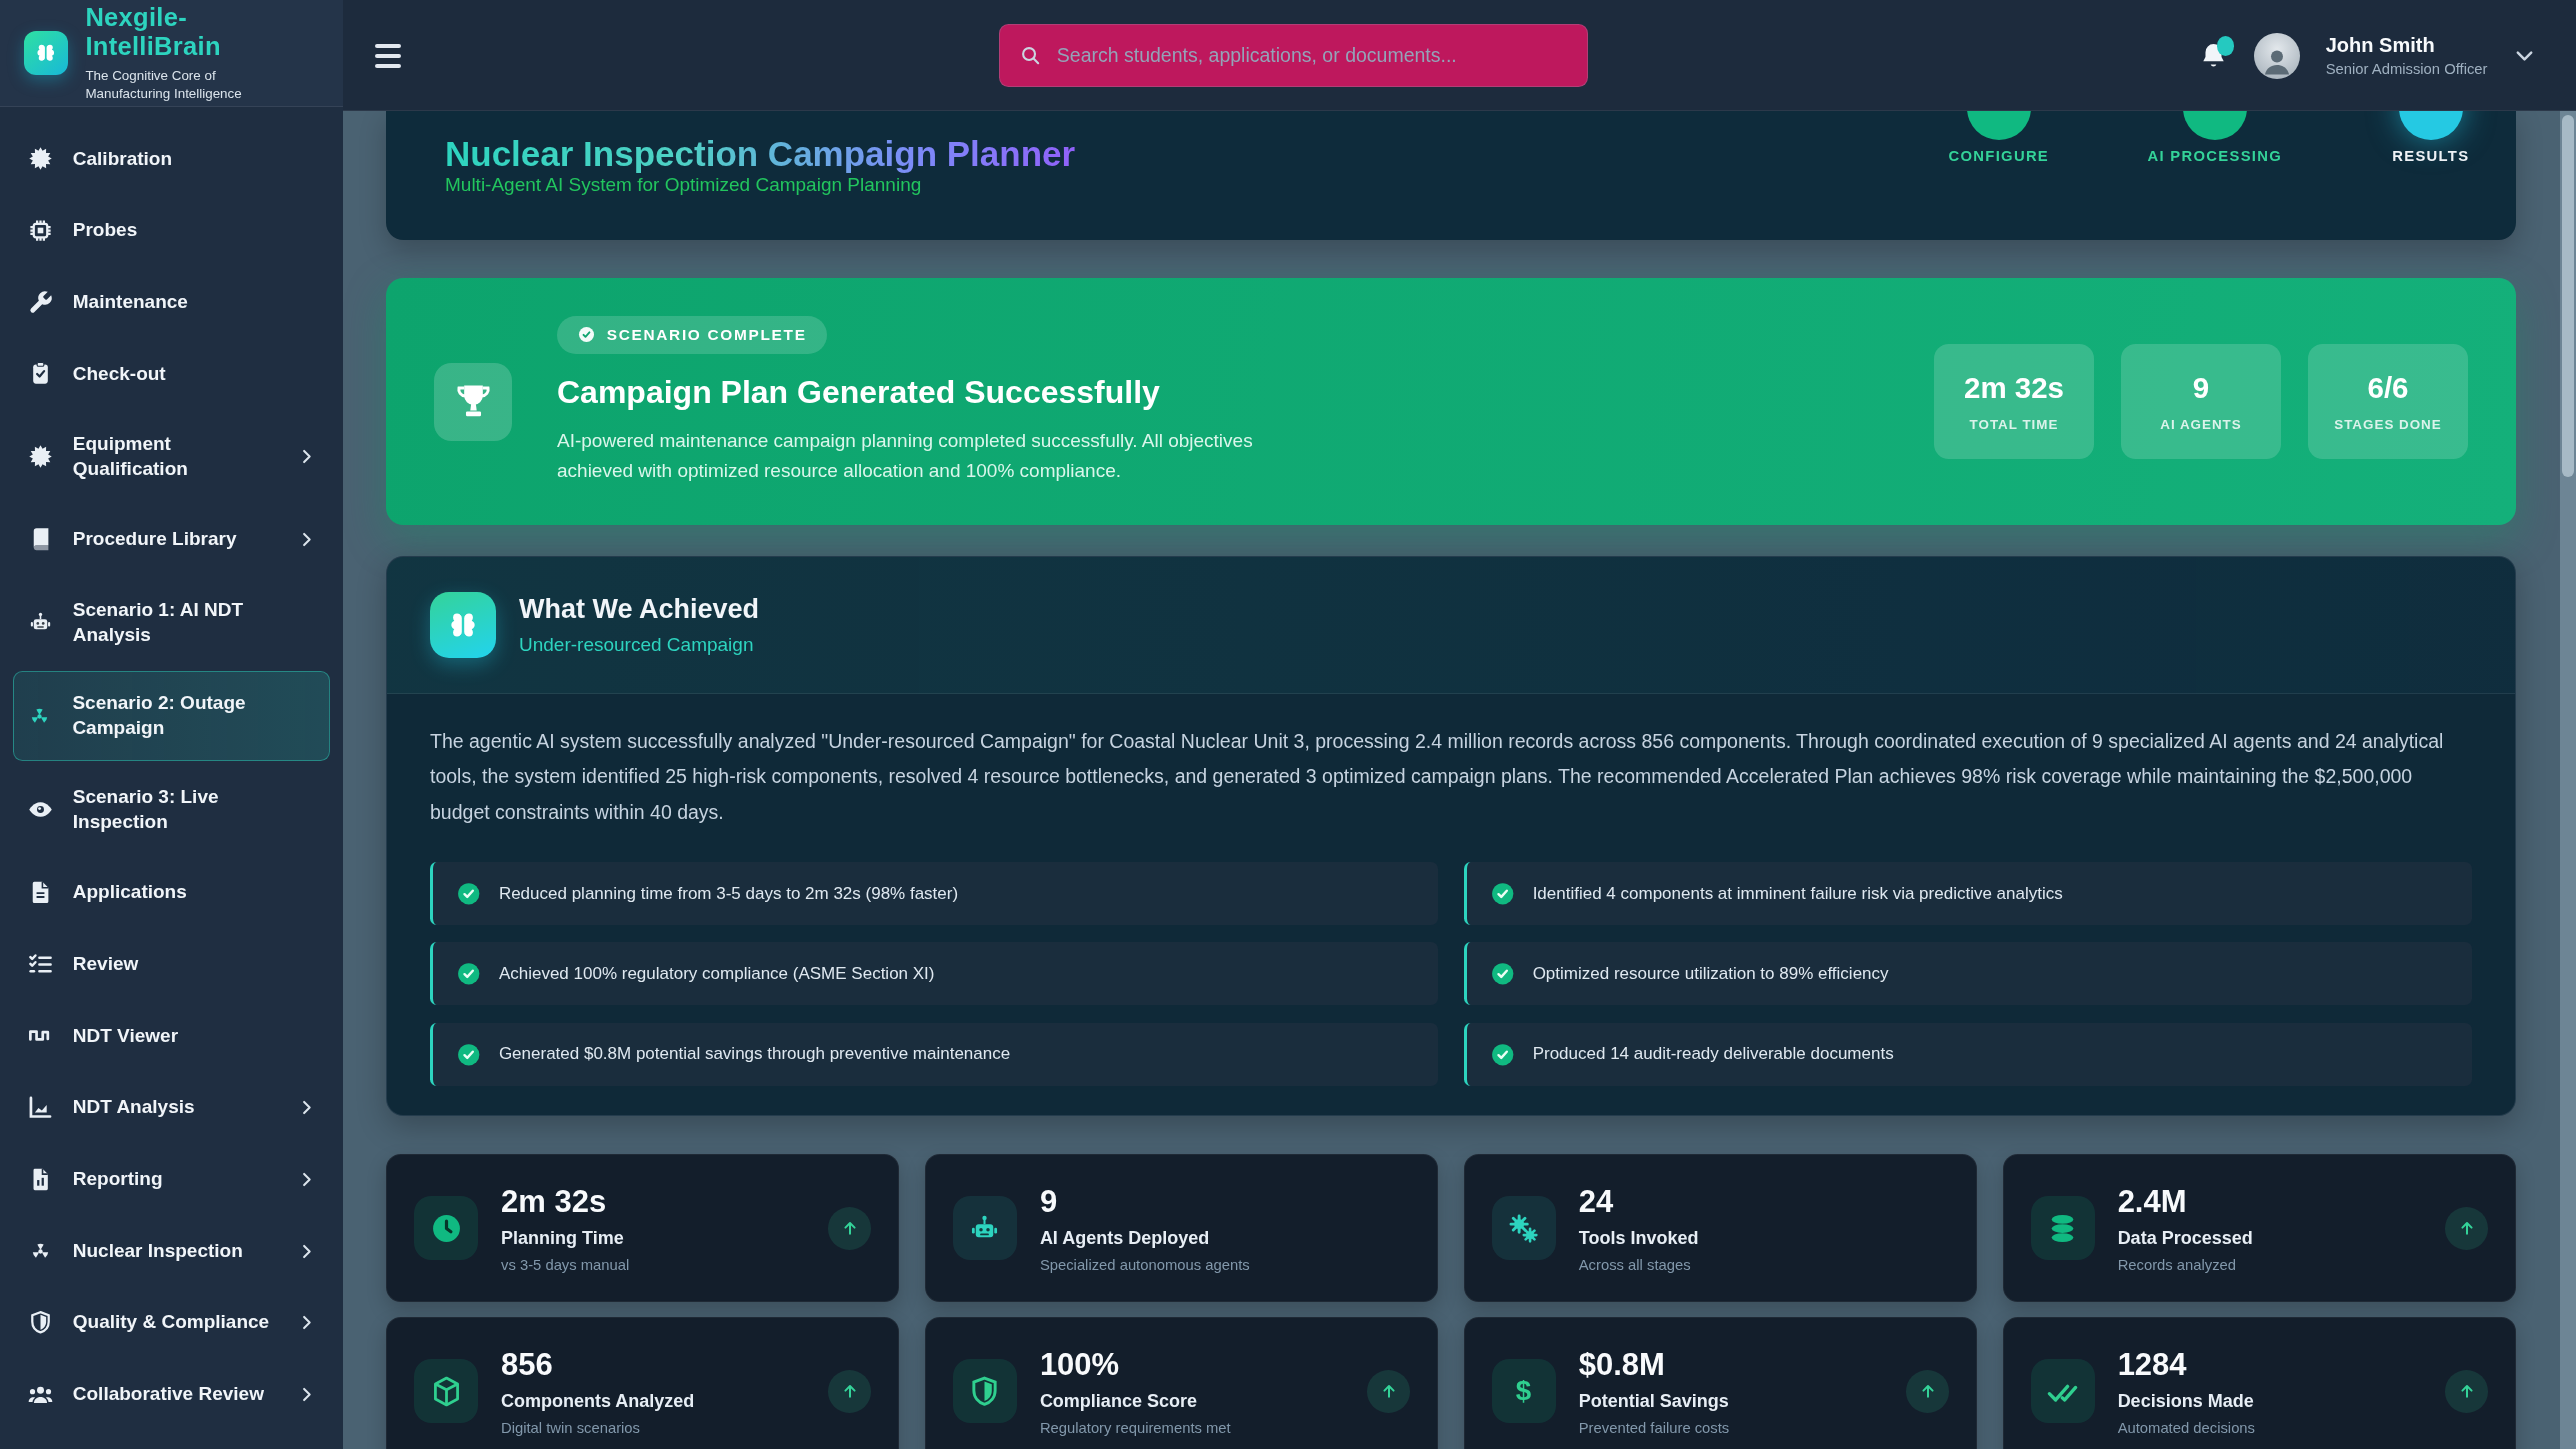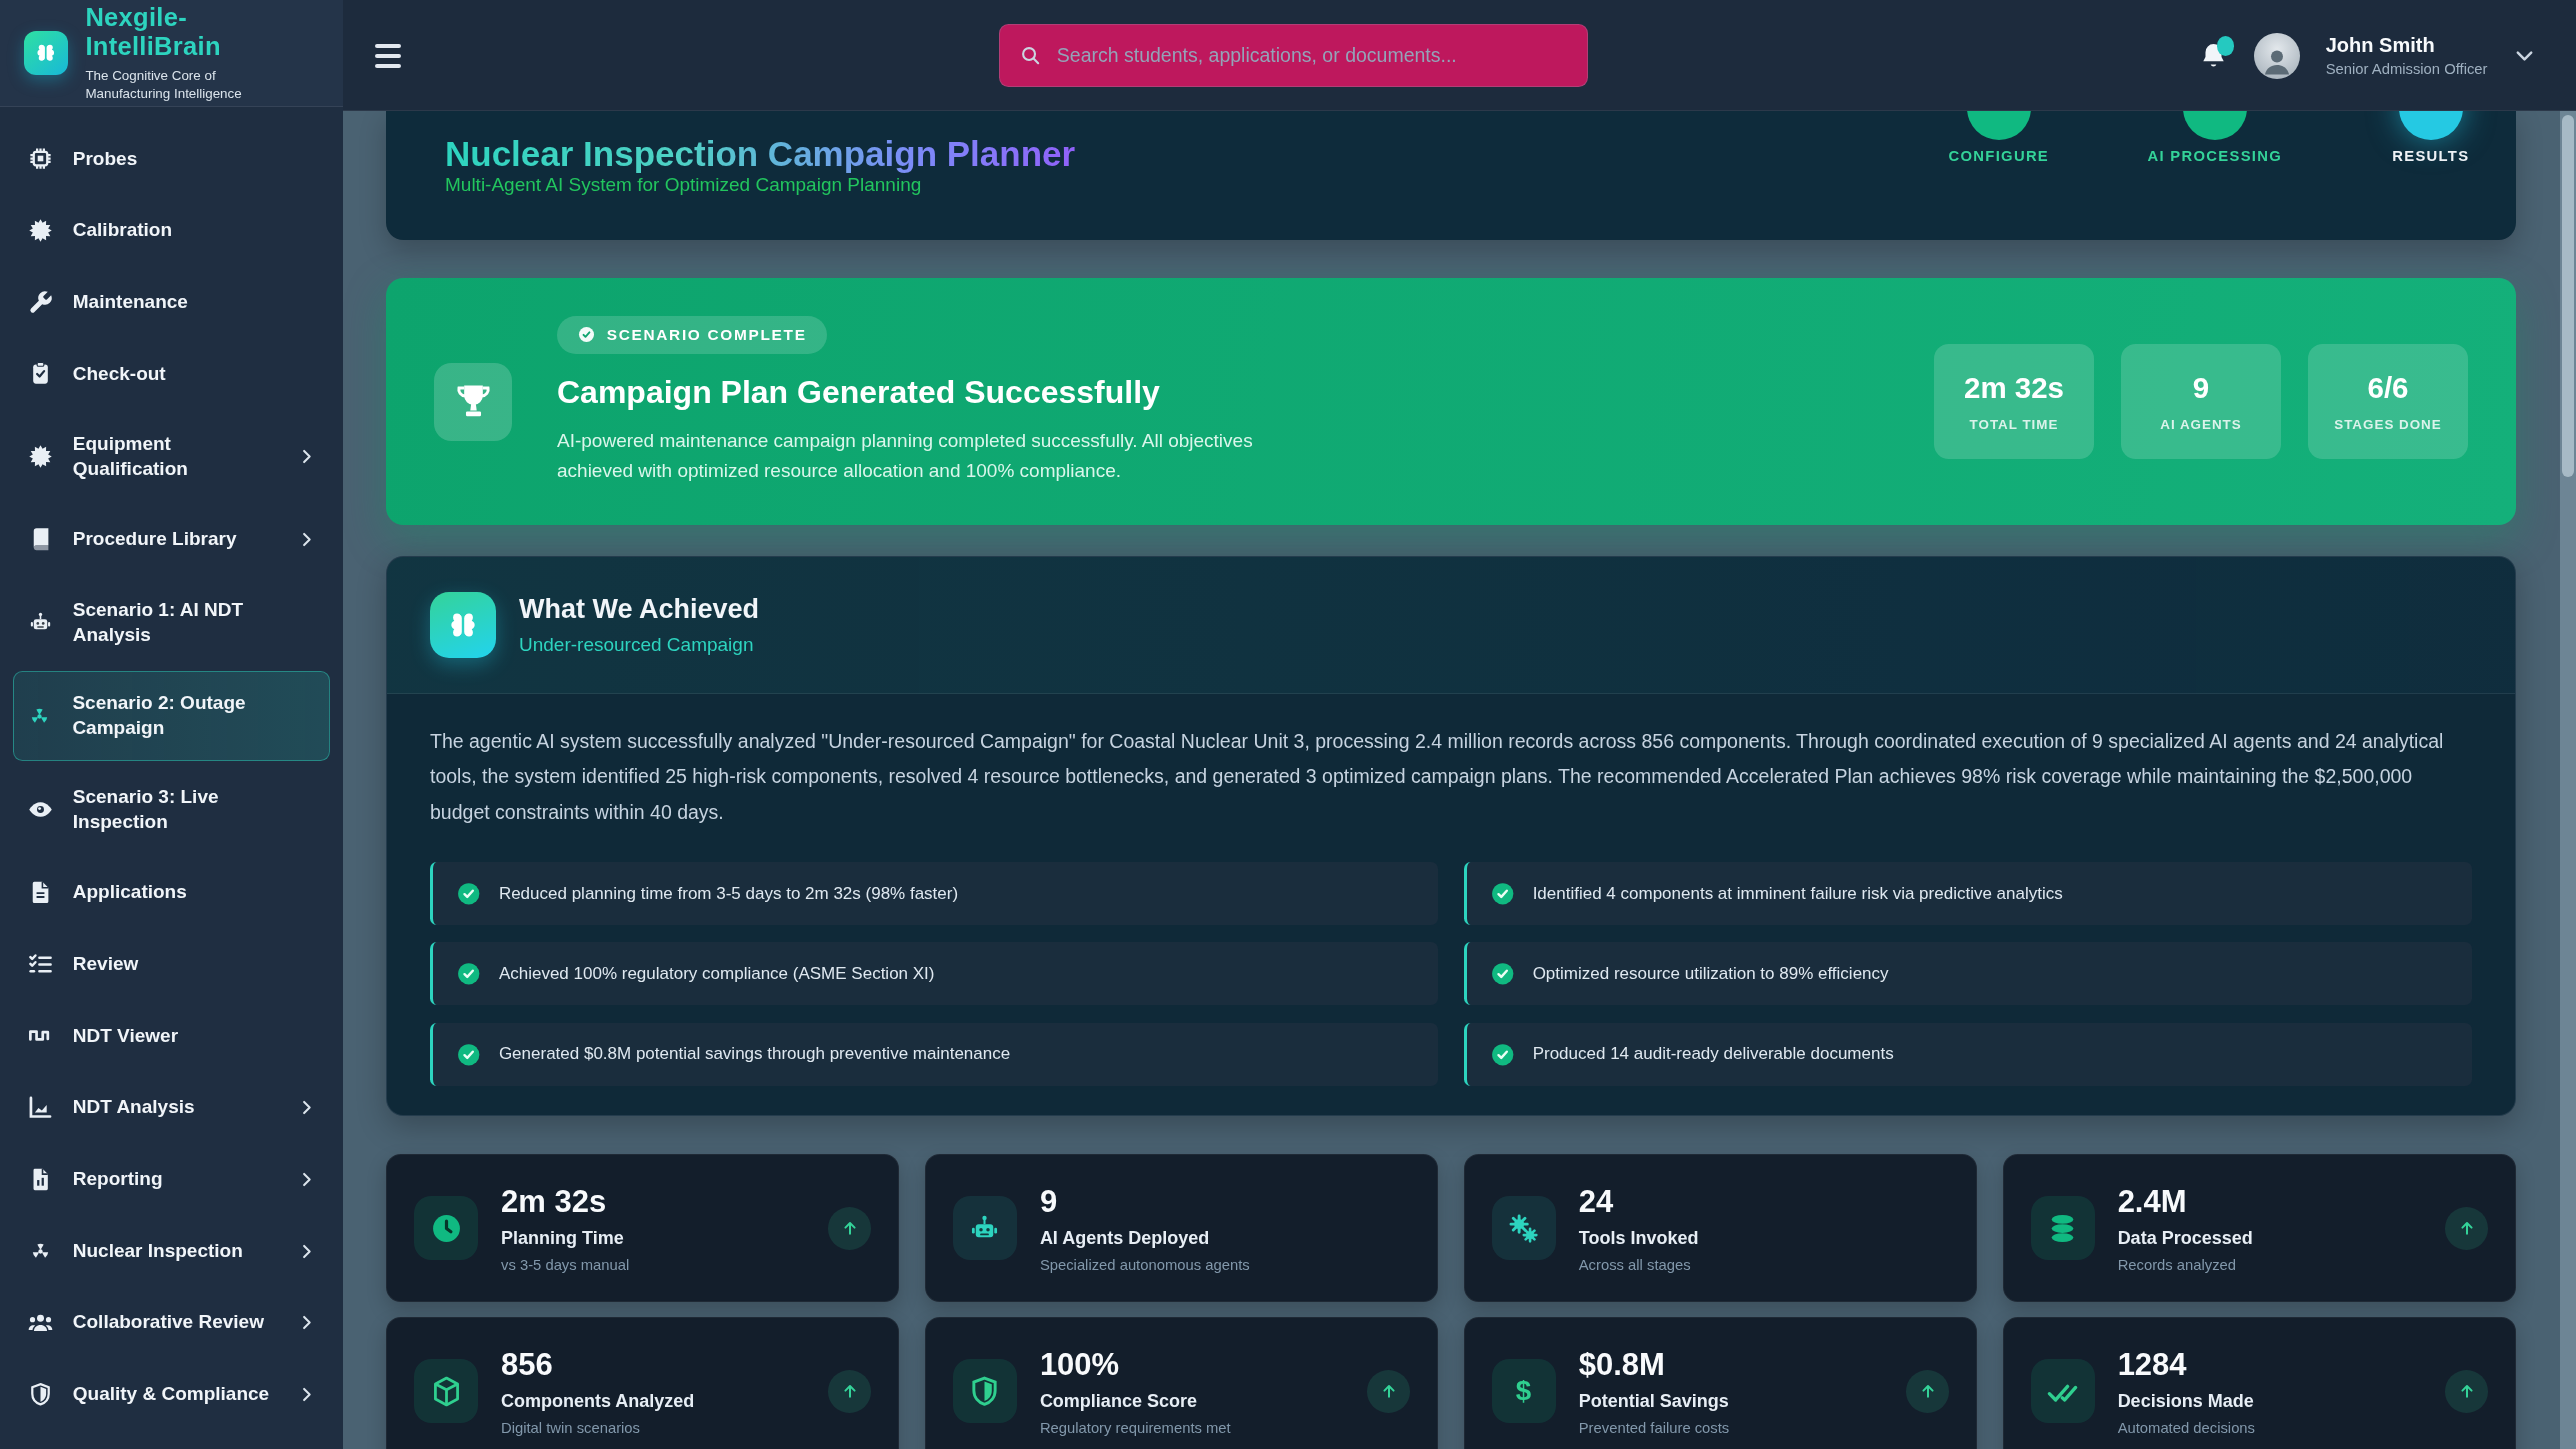--- a/index.html
+++ b/index.html
@@ -233,36 +233,36 @@
     </div>
     <div>
       <div class="brand-title">Nexgile-IntelliBrain</div>
       <div class="brand-sub">The Cognitive Core of Manufacturing Intelligence</div>
     </div>
   </div>
   <nav class="nav">
       <div class="nav-item">
         <span class="icon">
           <svg viewBox="0 0 24 24">
+            <polygon fill="currentColor" points="22,12 18.8,13.8 20.7,17 16.9,16.9 17,20.7 13.8,18.8 12,22 10.2,18.8 7,20.7 7.1,16.9 3.3,17 5.2,13.8 2,12 5.2,10.2 3.3,7 7.1,7.1 7,3.3 10.2,5.2 12,2 13.8,5.2 17,3.3 16.9,7.1 20.7,7 18.8,10.2"></polygon>
+          </svg>
+        </span>
+        <span class="nav-label">Calibration</span>
+      </div>
+      <div class="nav-item">
+        <span class="icon">
+          <svg viewBox="0 0 24 24">
             <rect x="6" y="6" width="12" height="12" rx="2" fill="none" stroke="currentColor" stroke-width="2"></rect>
             <rect x="9.5" y="9.5" width="5" height="5" fill="currentColor"></rect>
             <g stroke="currentColor" stroke-width="2">
               <path d="M9 6V3M12 6V3M15 6V3M9 21v-3M12 21v-3M15 21v-3M6 9H3M6 12H3M6 15H3M21 9h-3M21 12h-3M21 15h-3"></path>
             </g>
           </svg>
         </span>
         <span class="nav-label">Probes</span>
-      </div>
-      <div class="nav-item">
-        <span class="icon">
-          <svg viewBox="0 0 24 24">
-            <polygon fill="currentColor" points="22,12 18.8,13.8 20.7,17 16.9,16.9 17,20.7 13.8,18.8 12,22 10.2,18.8 7,20.7 7.1,16.9 3.3,17 5.2,13.8 2,12 5.2,10.2 3.3,7 7.1,7.1 7,3.3 10.2,5.2 12,2 13.8,5.2 17,3.3 16.9,7.1 20.7,7 18.8,10.2"></polygon>
-          </svg>
-        </span>
-        <span class="nav-label">Calibration</span>
       </div>
       <div class="nav-item">
         <span class="icon">
           <svg viewBox="0 0 24 24">
             <path fill="currentColor" d="M14.7 6.3a1 1 0 0 0 0 1.4l1.6 1.6a1 1 0 0 0 1.4 0l3.77-3.77a6 6 0 0 1-7.94 7.94l-6.91 6.91a2.12 2.12 0 0 1-3-3l6.91-6.91a6 6 0 0 1 7.94-7.94l-3.76 3.76z"></path>
           </svg>
         </span>
         <span class="nav-label">Maintenance</span>
       </div>
       <div class="nav-item">
@@ -412,54 +412,54 @@
           <svg viewBox="0 0 24 24">
             <g fill="currentColor">
               <path d="M12 10.6 L9.2 5.7 A7.3 7.3 0 0 1 14.8 5.7 Z"></path>
               <path d="M12 10.6 L9.2 5.7 A7.3 7.3 0 0 1 14.8 5.7 Z" transform="rotate(120 12 12)"></path>
               <path d="M12 10.6 L9.2 5.7 A7.3 7.3 0 0 1 14.8 5.7 Z" transform="rotate(240 12 12)"></path>
               <circle cx="12" cy="12" r="1.9"></circle>
             </g>
           </svg>
         </span>
         <span class="nav-label">Nuclear Inspection</span>
+        <span class="icon chev">
+          <svg viewBox="0 0 24 24">
+            <path d="M9 5l7 7-7 7" stroke="currentColor" stroke-width="2.6" fill="none" stroke-linecap="round" stroke-linejoin="round"></path>
+          </svg>
+        </span>
+      </div>
+      <div class="nav-item">
+        <span class="icon">
+          <svg viewBox="0 0 24 24">
+            <path d="M12 2.8l7.3 2.7v5.8c0 4.7-3.1 8.1-7.3 9.5-4.2-1.4-7.3-4.8-7.3-9.5V5.5z" fill="none" stroke="currentColor" stroke-width="2"></path>
+            <path fill="currentColor" d="M12 5.1l5 1.9v4.4c0 3.4-2.1 5.9-5 7.1z"></path>
+          </svg>
+        </span>
+        <span class="nav-label">Quality &amp; Compliance</span>
         <span class="icon chev">
           <svg viewBox="0 0 24 24">
             <path d="M9 5l7 7-7 7" stroke="currentColor" stroke-width="2.6" fill="none" stroke-linecap="round" stroke-linejoin="round"></path>
           </svg>
         </span>
       </div>
       <div class="nav-item">
         <span class="icon">
           <svg viewBox="0 0 24 24">
             <g fill="currentColor">
               <circle cx="12" cy="8.2" r="3.1"></circle>
               <path d="M6.2 19.5c0-3.2 2.6-5.3 5.8-5.3s5.8 2.1 5.8 5.3z"></path>
               <circle cx="4.9" cy="9.5" r="2.3"></circle>
               <path d="M1.5 18.6c0-2.5 1.9-4.1 4.3-4.1.5 0 1 .1 1.4.2-1.3 1-2.1 2.3-2.3 3.9z"></path>
               <circle cx="19.1" cy="9.5" r="2.3"></circle>
               <path d="M22.5 18.6c0-2.5-1.9-4.1-4.3-4.1-.5 0-1 .1-1.4.2 1.3 1 2.1 2.3 2.3 3.9z"></path>
             </g>
           </svg>
         </span>
         <span class="nav-label">Collaborative Review</span>
-        <span class="icon chev">
-          <svg viewBox="0 0 24 24">
-            <path d="M9 5l7 7-7 7" stroke="currentColor" stroke-width="2.6" fill="none" stroke-linecap="round" stroke-linejoin="round"></path>
-          </svg>
-        </span>
-      </div>
-      <div class="nav-item">
-        <span class="icon">
-          <svg viewBox="0 0 24 24">
-            <path d="M12 2.8l7.3 2.7v5.8c0 4.7-3.1 8.1-7.3 9.5-4.2-1.4-7.3-4.8-7.3-9.5V5.5z" fill="none" stroke="currentColor" stroke-width="2"></path>
-            <path fill="currentColor" d="M12 5.1l5 1.9v4.4c0 3.4-2.1 5.9-5 7.1z"></path>
-          </svg>
-        </span>
-        <span class="nav-label">Quality &amp; Compliance</span>
         <span class="icon chev">
           <svg viewBox="0 0 24 24">
             <path d="M9 5l7 7-7 7" stroke="currentColor" stroke-width="2.6" fill="none" stroke-linecap="round" stroke-linejoin="round"></path>
           </svg>
         </span>
       </div>
     </nav>
 </aside>
 
 <header class="header">

